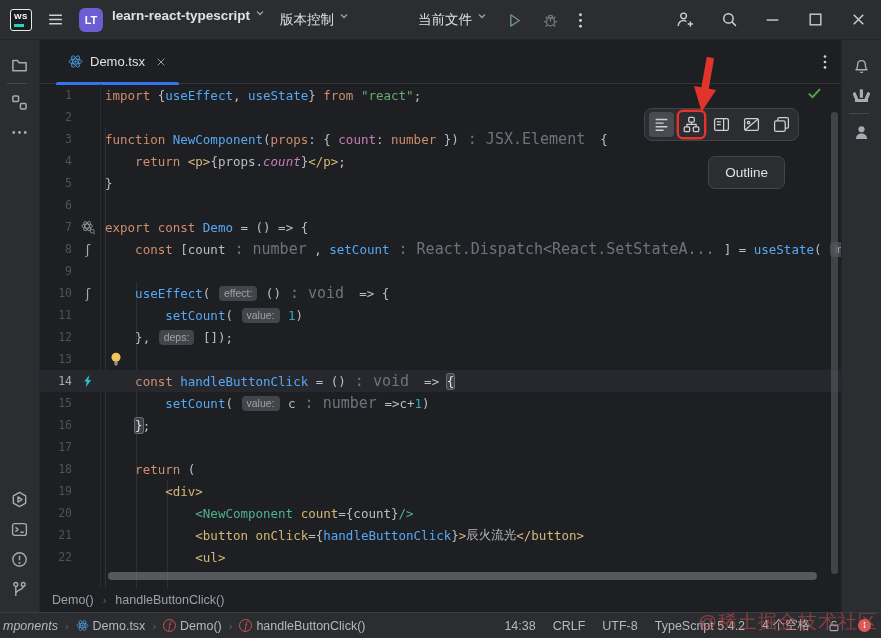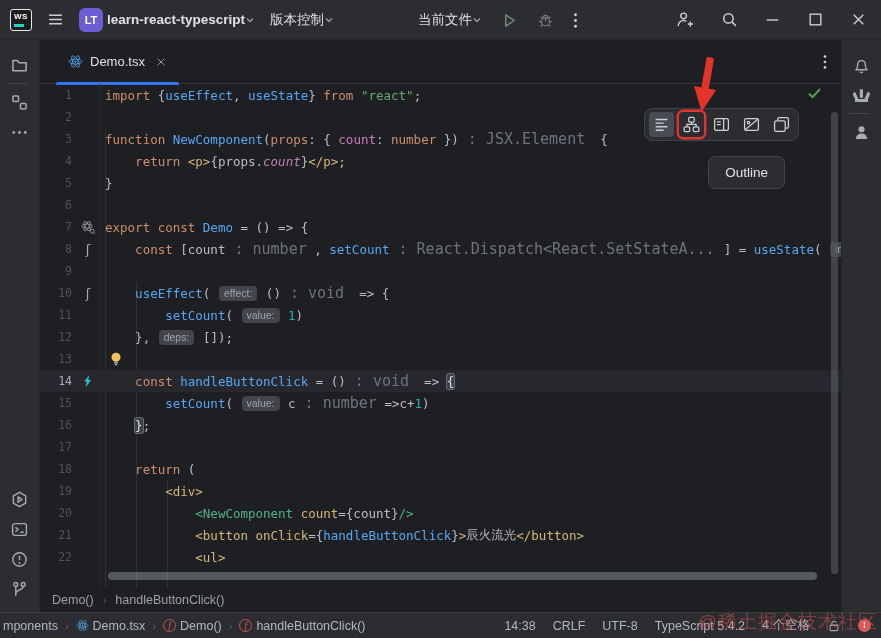--- a/index.html
+++ b/index.html
@@ -6,21 +6,21 @@
   body{background:#0e0f10;font-family:"Liberation Sans",sans-serif}
   .app{position:relative;width:881px;height:638px;background:#fef9c3;overflow:hidden;color:#DFE1E5;font-family:"Liberation Sans",sans-serif}
 
   
   .titlebar{height:40px;background:#2B2D30;display:flex;align-items:center;padding:0 10px;position:relative;border-bottom:1px solid #242628}
   .tb-left{display:flex;align-items:center;gap:15px}
   .ws-logo{position:relative;width:22px;height:22px;border:1.6px solid #E8E9EB;border-radius:3px;background:#1b1c1e}
   .ws-logo span{position:absolute;top:2px;left:3px;font-size:8px;font-weight:700;color:#fff;letter-spacing:.4px}
   .ws-logo i{position:absolute;left:3px;bottom:3px;width:10px;height:2.6px;background:linear-gradient(90deg,#27c8d8,#22dfa8)}
   .lt-badge{width:24px;height:24px;border-radius:6px;background:#6C5DD3;color:#fff;font-size:11px;font-weight:700;display:flex;align-items:center;justify-content:center}
-  .tb-item{display:flex;align-items:center;font-size:13.5px;color:#DFE1E5;cursor:default}
+  .tb-item{display:flex;align-items:flex-start;gap:5px;font-size:13.5px;color:#DFE1E5;cursor:default}
   .tb-item .lbl{white-space:nowrap}
   .chev{color:#9DA0A6;display:flex;width:10px;height:10px}
   .tb-center{position:absolute;left:418px;top:0;height:40px;display:flex;align-items:center;gap:19px}
   .tb-right{margin-left:auto;display:flex;align-items:center;gap:26px;padding-right:4px}
   .ticon{display:flex;align-items:center;justify-content:center;color:#CED0D6;width:17px;height:17px}
   .ticon.dim-green{color:#6F8F7A}.ticon.dim{color:#74777D}
   .ticon svg,.sicon svg,.fl-btn svg,.gut svg{width:100%;height:100%}
 
   
   .workspace{display:flex;height:572px}
@@ -389,21 +389,21 @@
               <circle cx="8" cy="4.9" r="2.9"></circle>
               <path d="M2.6 14.2c.5-3.7 2.7-5.3 5.4-5.3s4.9 1.6 5.4 5.3z"></path>
             </svg>
           </div>
         </div>
     </aside>
   </div>
 
   <footer class="statusbar">
     <div class="sb-nav" id="sb-nav">
-        <span style="display: inline-flex; align-items: center; gap: 4px;">
+        <span style="display: inline-flex; align-items: center; gap: 4px; font-style: italic;">
           <span>mponents</span>
         </span>
         <span class="crumb-sep">›</span>
         <span style="display: inline-flex; align-items: center; gap: 4px;">
           <span class="nicn">
             <svg viewBox="0 0 16 16" fill="none" stroke="currentColor" stroke-width="0.9">
               <ellipse cx="8" cy="8" rx="6.8" ry="2.7"></ellipse>
               <ellipse cx="8" cy="8" rx="6.8" ry="2.7" transform="rotate(60 8 8)"></ellipse>
               <ellipse cx="8" cy="8" rx="6.8" ry="2.7" transform="rotate(120 8 8)"></ellipse>
               <circle cx="8" cy="8" r="1.2" fill="currentColor" stroke="none"></circle>

